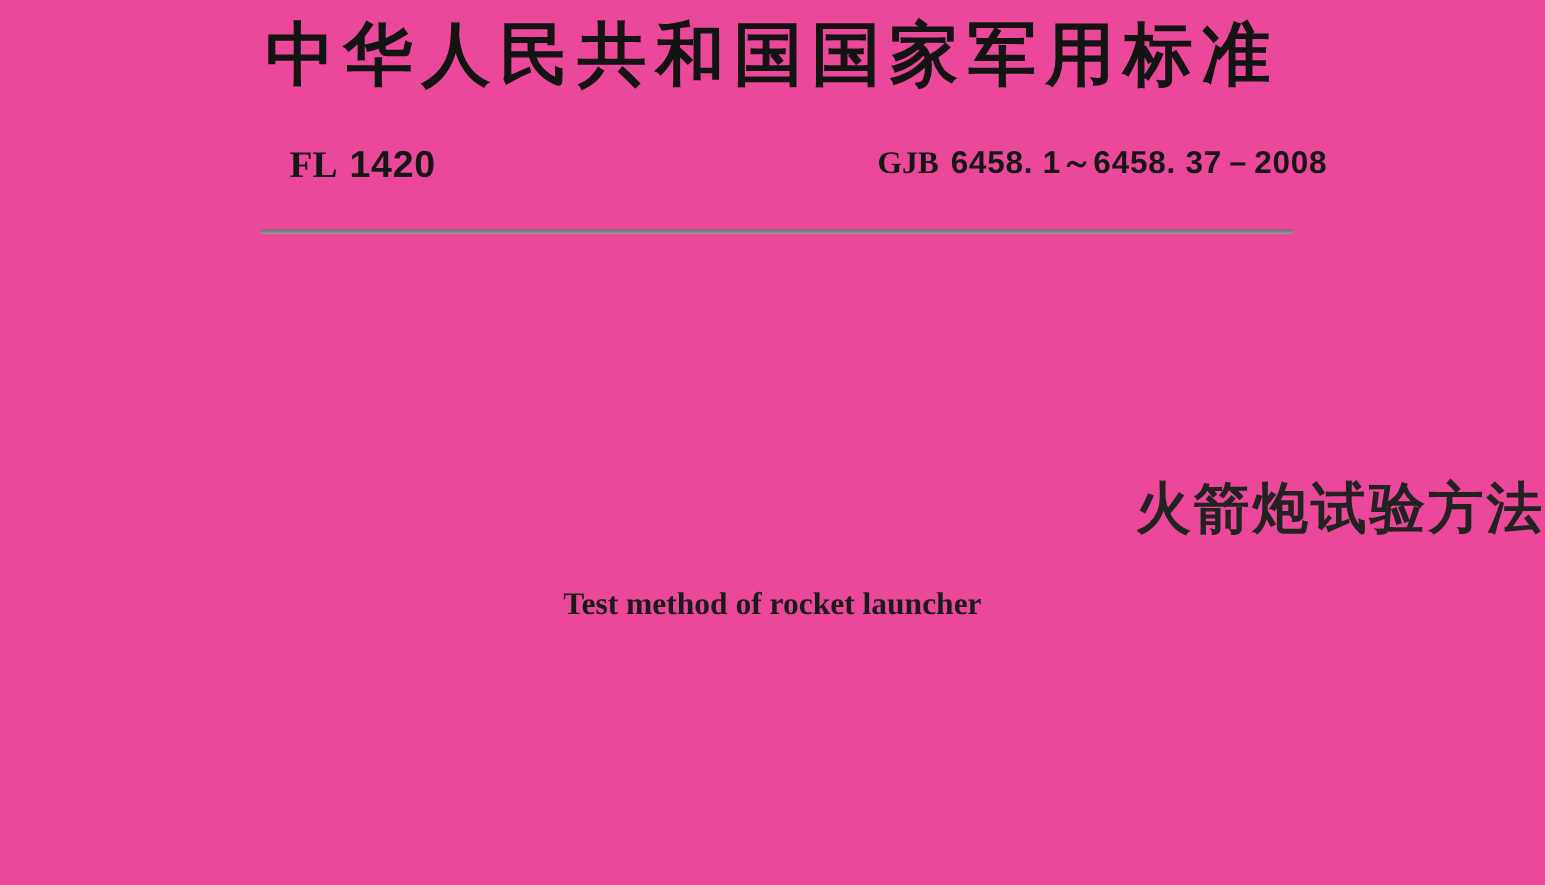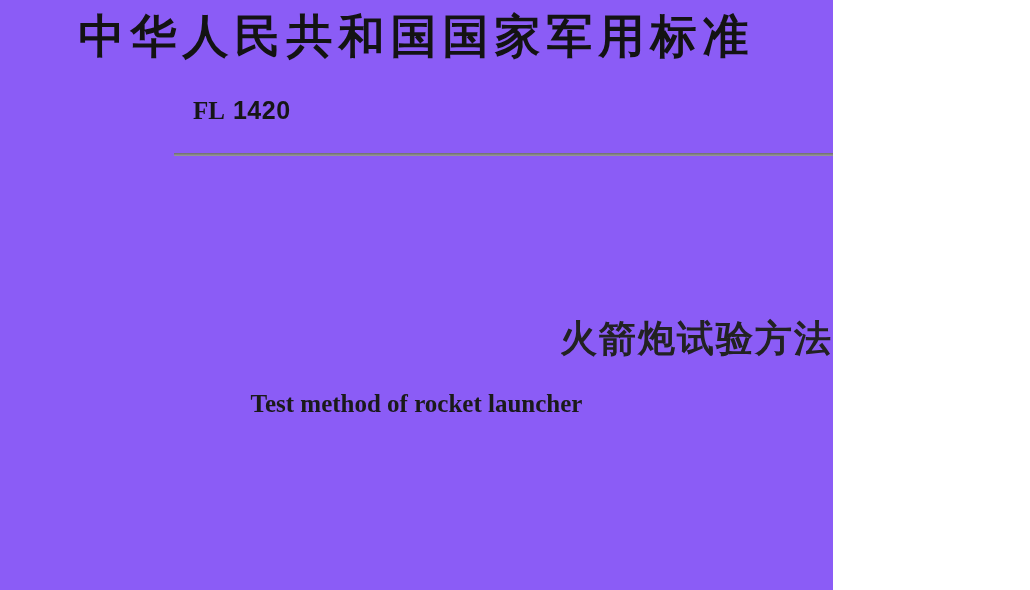--- a/index.html
+++ b/index.html
@@ -2,23 +2,23 @@
 <html><head>
 <meta charset="utf-8">
 <style>
   html, body {
     margin: 0;
     padding: 0;
     background: #ffffff;
   }
   .page {
     position: relative;
-    width: 833px;
+    width: 1030px;
     height: 590px;
-    background: #8b5cf6;
+    background: #ec4899;
     overflow: hidden;
     font-family: "Liberation Serif", serif;
     color: #1b1b1b;
   }
   .header-title {
     position: absolute;
     top: 6px;
     left: 0;
     width: 100%;
     text-align: center;
@@ -88,36 +88,39 @@
     white-space: nowrap;
   }
   .doc-title-en {
     position: absolute;
     top: 390px;
     left: 0;
     width: 100%;
     text-align: center;
     font-family: "Liberation Serif", "DejaVu Serif", serif;
     font-weight: bold;
-    font-size: 25px;
+    font-size: 21px;
     color: #1a1a1a;
     white-space: nowrap;
   }
 </style>
 </head>
 <body>
 
 <div class="page">
 
   <div class="header-title">中华人民共和国国家军用标准</div>
 
   <div class="code-row">
     <div class="classification">
       <span class="prefix">FL</span><span class="num">1420</span>
     </div>
+    <div class="standard-number">
+      <span class="prefix">GJB</span><span class="num">6458. 1～6458. 37－2008</span>
+    </div>
   </div>
 
   <div class="divider"></div>
 
   <div class="doc-title">火箭炮试验方法</div>
 
   <div class="doc-title-en">Test method of rocket launcher</div>
 
 </div>
 

